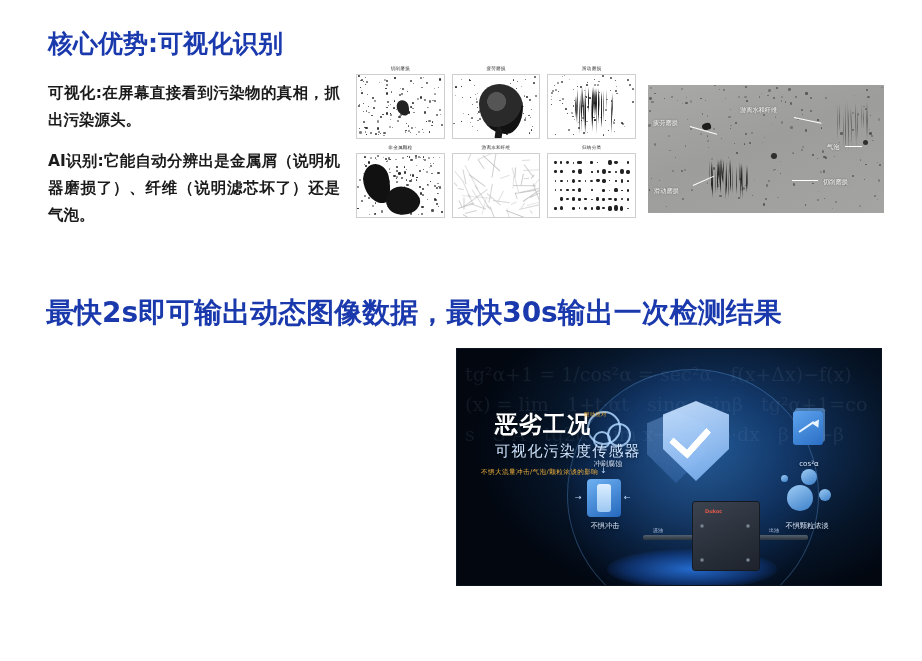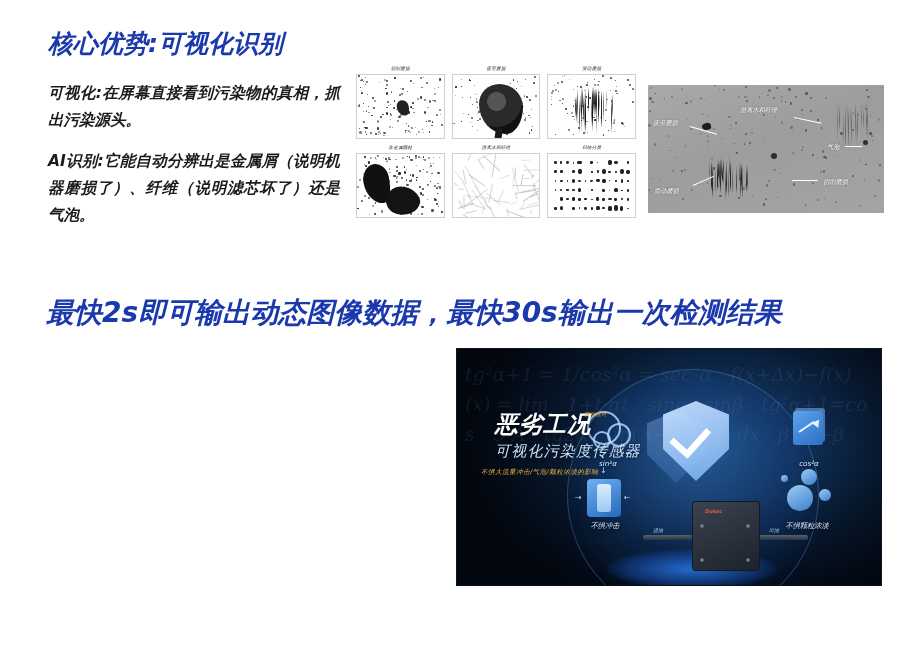--- a/index.html
+++ b/index.html
@@ -1,21 +1,21 @@
 <!DOCTYPE html>
 <html><head>
 <meta charset="utf-8">
 <style>
   html,body{margin:0;padding:0;}
   body{
     width:922px;height:661px;background:#ffffff;
     font-family:"DejaVu Sans","Liberation Sans",sans-serif;
     overflow:hidden;position:relative;
   }
-  .page{position:relative;width:922px;height:661px;font-style:italic;}
+  .page{position:relative;width:922px;height:661px;}
 
   
   .sec1-title{
     position:absolute;left:48px;top:27px;
     font-size:25px;font-weight:bold;color:#1a39ad;
     letter-spacing:0px;white-space:nowrap;
   }
   .sec1-body{
     position:absolute;left:48px;top:80px;width:292px;
     color:#1b1b1b;font-size:15.5px;line-height:27px;font-weight:bold;
@@ -1086,21 +1086,21 @@
     <div class="podium"></div>
 
     <div class="shield-ghost"></div>
     <div class="shield"></div>
 
     <div class="bubgrp" style="left:128px;top:60px;width:46px;height:44px;">
       <div class="bub" style="left:2px;top:2px;width:30px;height:30px;"></div>
       <div class="bub" style="left:22px;top:14px;width:20px;height:20px;"></div>
       <div class="bub" style="left:8px;top:22px;width:14px;height:14px;"></div>
     </div>
-    <div class="ficon" style="left:126px;top:110px;width:50px;">sin²α</div>
+    <div class="ficon" style="left:126px;top:110px;width:50px;">冲刷腐蚀</div>
 
     <div class="flowcard" style="left:336px;top:62px;"></div>
     <div class="ficon" style="left:318px;top:110px;width:68px;">cos²α</div>
 
     <div class="arr" style="left:143px;top:118px;">↓</div>
     <div class="impactbox" style="left:130px;top:130px;">
         <i></i>
       </div>
     <div class="arr" style="left:118px;top:145px;">→</div>
     <div class="arr" style="left:167px;top:145px;">←</div>

